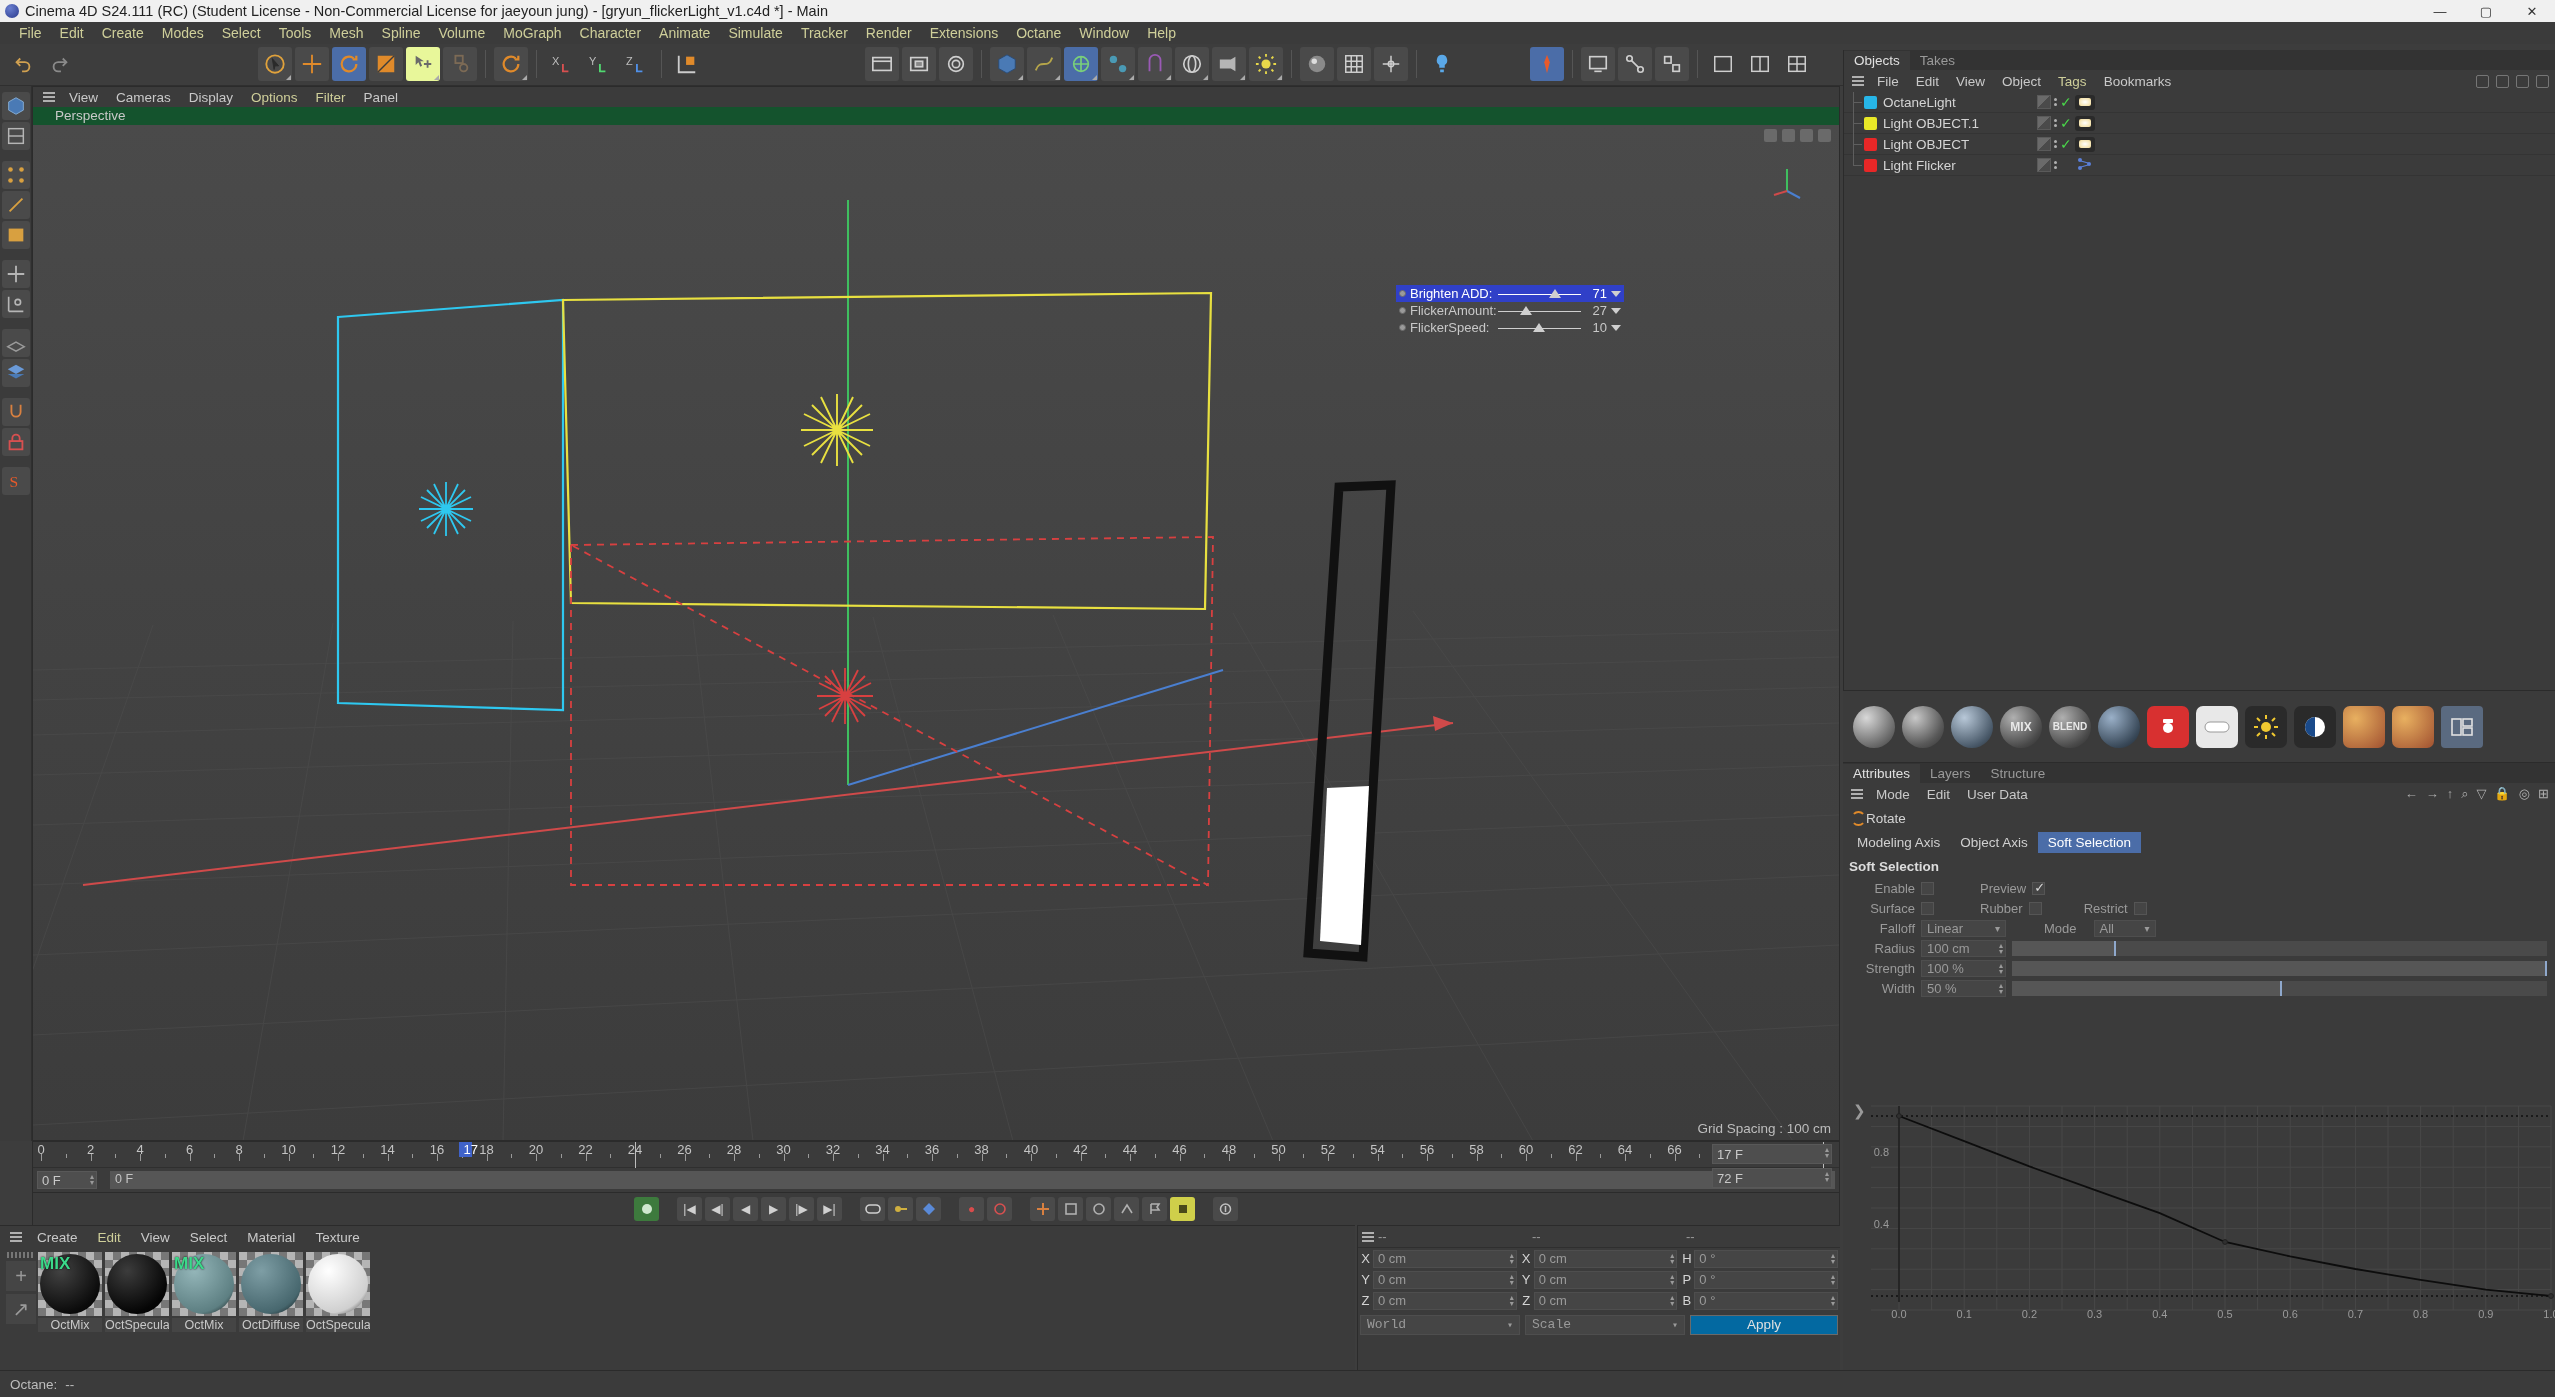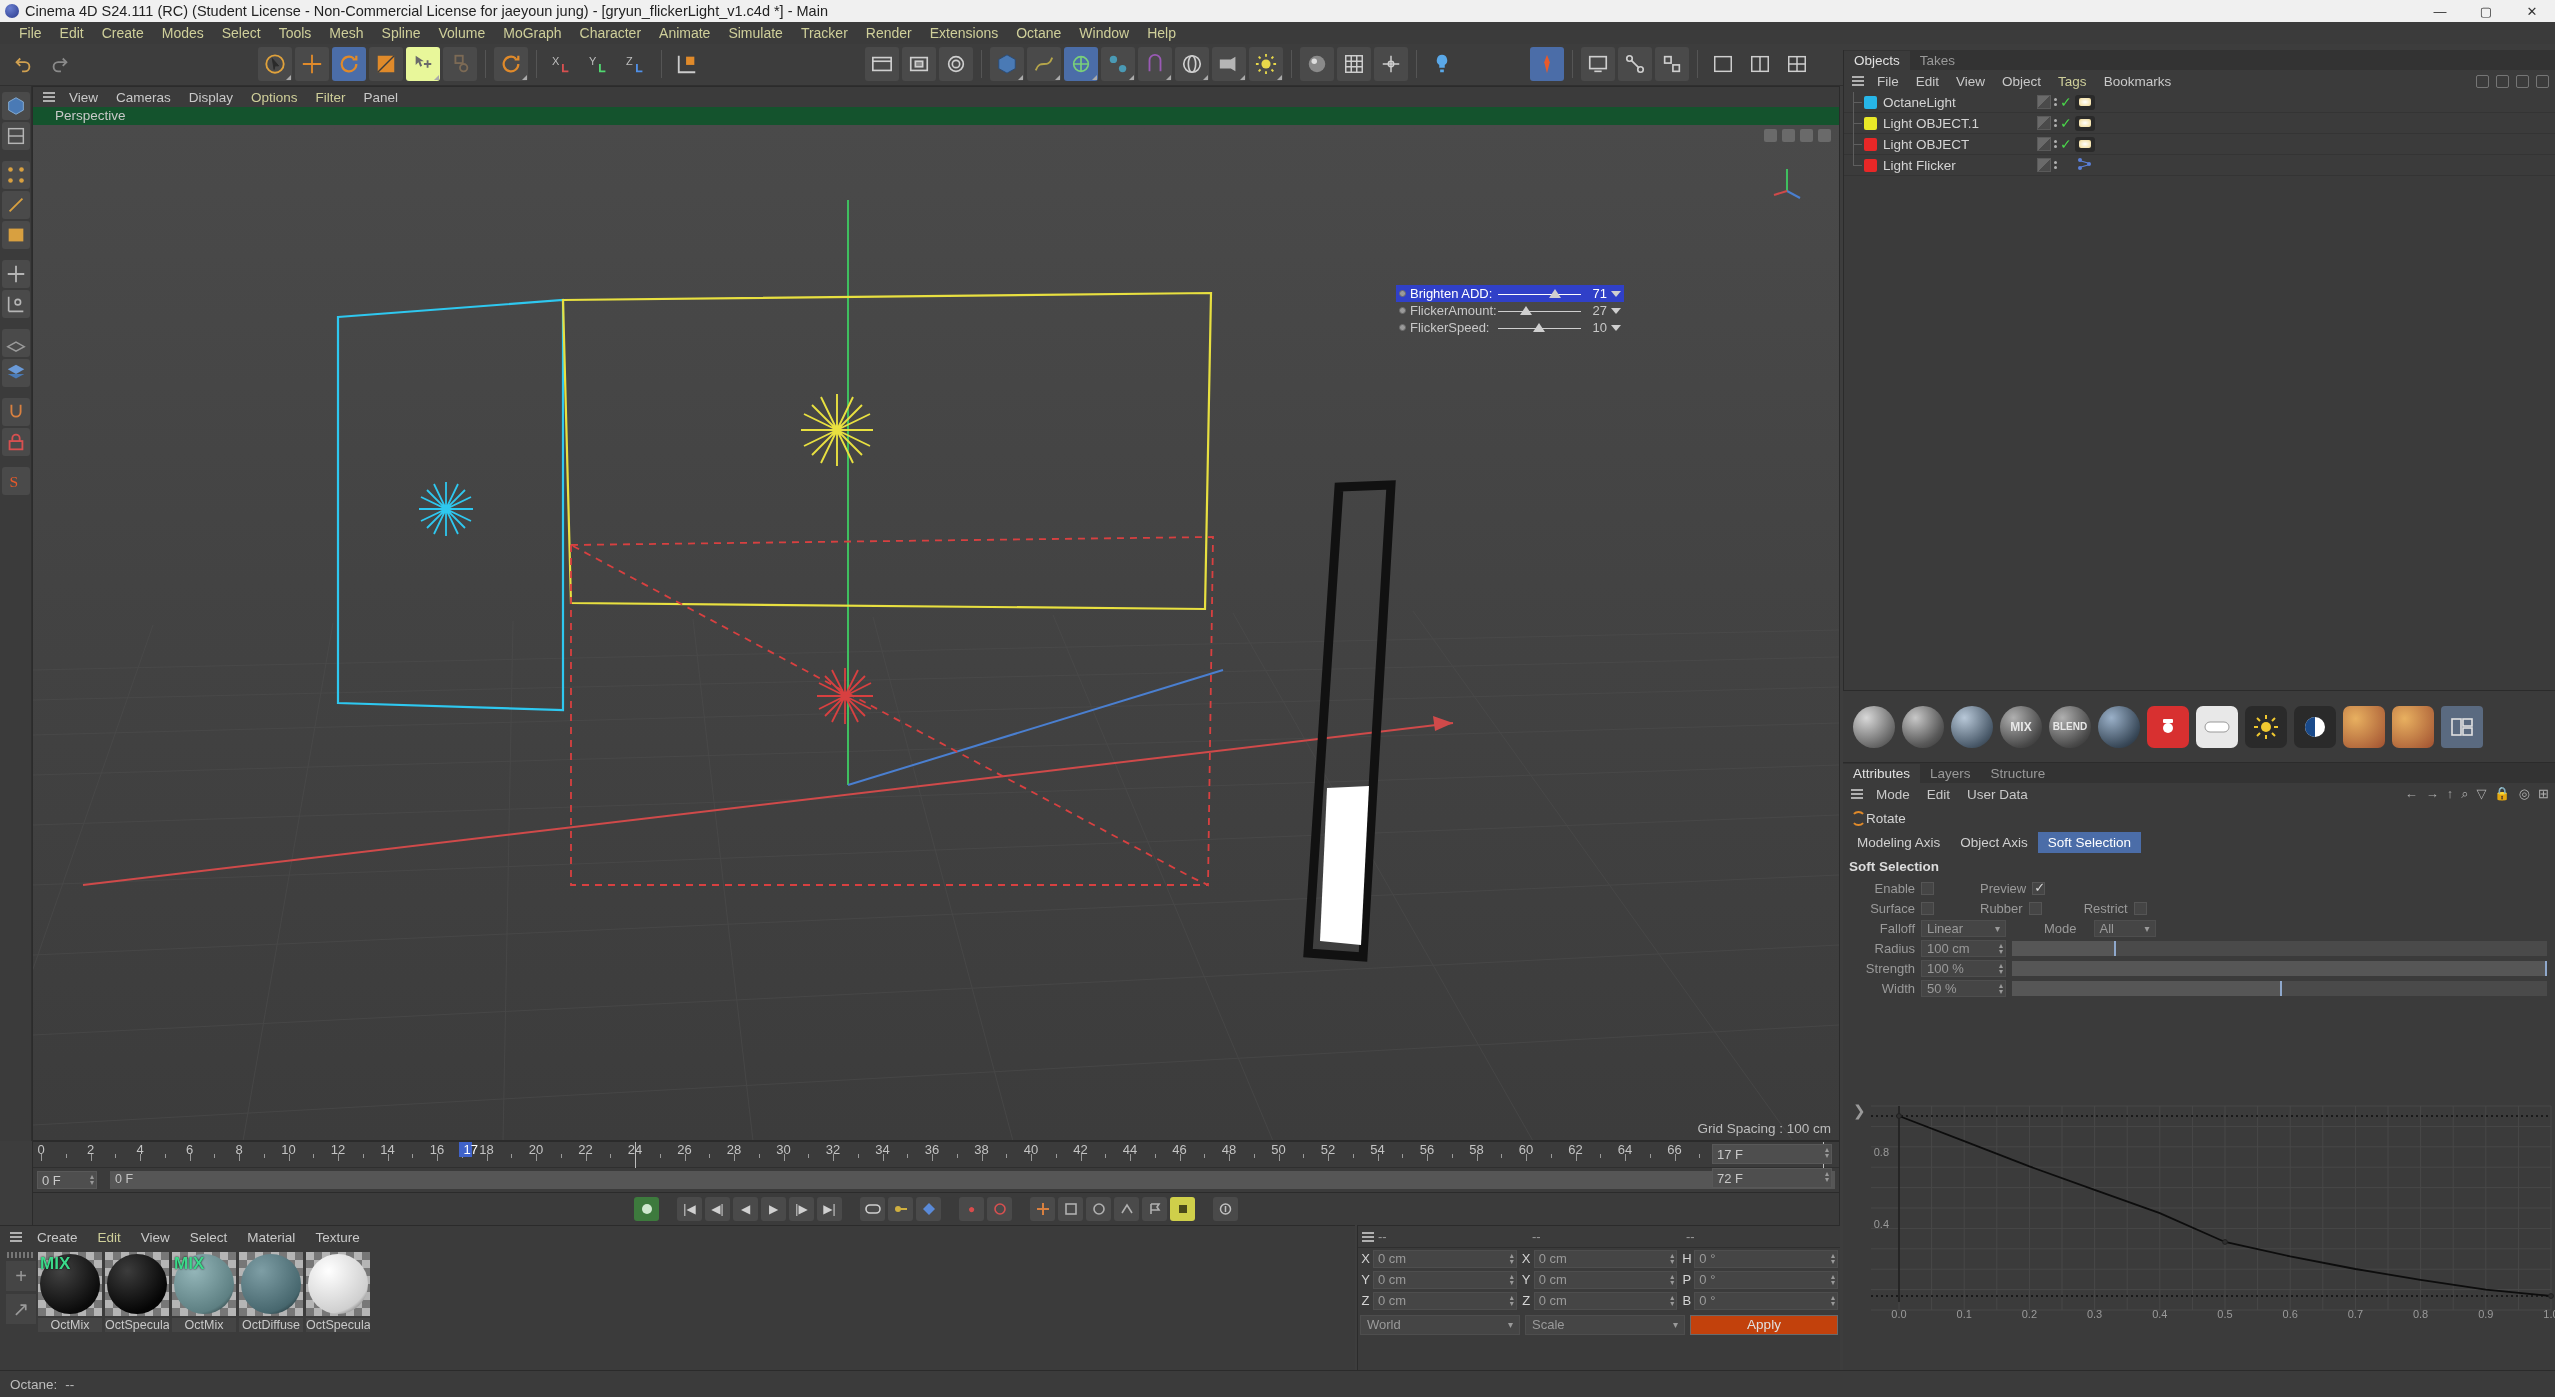--- a/index.html
+++ b/index.html
@@ -148,23 +148,23 @@
   .hamb i { display:block; height:2px; background:#b0b0b0; }
   .co-head .s { flex:1; }
   .corow { display:flex; align-items:center; height:21px; gap:0; }
   .cocell { display:flex; align-items:center; flex:1; padding-right:2px; }
   .cocell .ax { width:15px; font-size:13px; color:#d4d4d4; text-align:center; }
   .cofield { flex:1; height:18px; background:#454545; border:1px solid #4e4e4e;
     font-size:13px; color:#9a9a9a; display:flex; align-items:center;
     padding:0 4px; position:relative; }
   .corow.btns { height:24px; padding:3px 2px 0 2px; gap:5px; }
   .coselect { flex:1; height:20px; background:#454545; border:1px solid #4e4e4e;
-    font-size:13px; color:#9a9a9a; display:flex; align-items:center; padding:0 6px; }
+    font-size:13px; color:#9a9a9a; display:flex; align-items:center; padding:0 6px;font-family:Liberation Mono, monospace; }
   .coselect .cv { margin-left:auto; font-size:10px; }
-  .applybtn { flex:1; height:20px; background:#c2410c; border:1px solid #6a6a6a;
+  .applybtn { flex:1; height:20px; background:#0369a1; border:1px solid #6a6a6a;
     font-size:13.5px; color:#e0e0e0; display:flex; align-items:center; justify-content:center; }
 
   
   .status { position:absolute; left:0; top:1370px; width:2555px; height:27px;
     background:#3b3b3b; border-top:1px solid #2b2b2b; display:flex; align-items:center;
     padding-left:10px; font-size:13.5px; color:#bdbdbd; gap:8px; }
 
   
   .objmgr { position:absolute; left:1843px; top:50px; width:712px; height:640px; background:#3b3b3b;
     border-left:1px solid #2b2b2b; }

